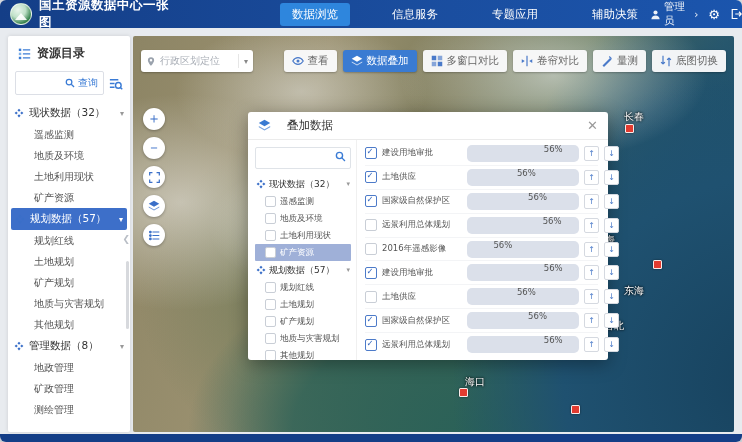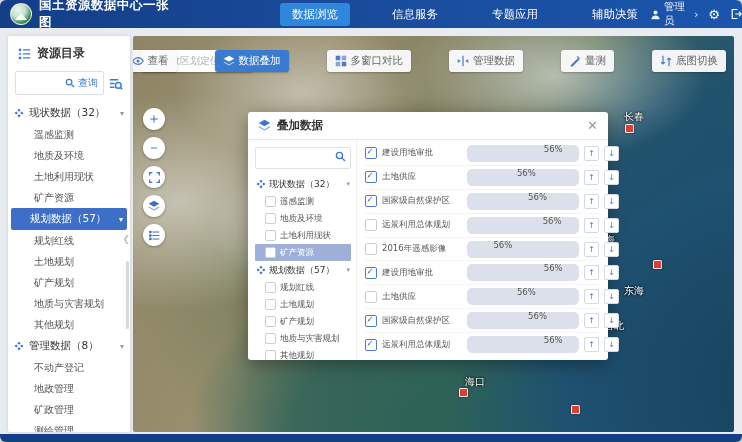--- a/index.html
+++ b/index.html
@@ -44,33 +44,33 @@
       radial-gradient(ellipse 430px 430px at 106% 88%, #17425e 0%, #1f5170 48%, transparent 74%),
       radial-gradient(ellipse 280px 360px at 97% 52%, #1f516c 0%, rgba(31,81,108,.85) 42%, transparent 72%),
       radial-gradient(ellipse 420px 260px at 58% 100%, #2a6158 0%, rgba(42,97,88,.8) 45%, transparent 70%),
       radial-gradient(ellipse 380px 280px at 44% 66%, rgba(88,110,75,.9), transparent 68%),
       linear-gradient(105deg,#8d8565 0%,#9b9170 28%,#7e7d5c 48%,#5e7253 66%,#2e5c6e 84%,#1c4965 100%);}
   
   .locate{position:absolute;left:8px;top:14px;width:102px;height:22px;background:#fff;border-radius:3px;display:flex;align-items:center;gap:4px;padding:0 5px;box-shadow:0 1px 2px rgba(0,0,0,.25);}
   .locate .ph{font-size:10px;color:#a9aeb6;flex:1;white-space:nowrap;}
   .locate .dd{border-left:1px solid #e6e6e6;padding-left:5px;color:#888;font-size:8px;height:14px;display:flex;align-items:center;}
   .mbtns{position:absolute;right:8px;top:14px;display:flex;gap:6px;}
-  .mbtn{height:22px;padding:0 8px;background:rgba(250,250,251,.96);border-radius:3px;display:flex;align-items:center;gap:4px;font-size:10.5px;color:#666;box-shadow:0 1px 2px rgba(0,0,0,.25);cursor:pointer;white-space:nowrap;margin-left:32px;}
+  .mbtn{height:22px;padding:0 8px;background:rgba(250,250,251,.96);border-radius:3px;display:flex;align-items:center;gap:4px;font-size:10.5px;color:#666;box-shadow:0 1px 2px rgba(0,0,0,.25);cursor:pointer;white-space:nowrap;}
   .mbtn .ico{color:#4a7ac9;}
   .mbtn.active{background:#3a7bd2;color:#fff;}
   .mbtn.active .ico{color:#fff;}
   
   .zstack{position:absolute;left:10px;top:72px;display:flex;flex-direction:column;gap:7px;}
   .zbtn{width:22px;height:22px;border-radius:50%;background:#fff;color:#3a6fc8;display:flex;align-items:center;justify-content:center;font-size:14px;box-shadow:0 1px 3px rgba(0,0,0,.3);cursor:pointer;}
   
   .mlabel{position:absolute;color:#fff;font-size:10px;text-shadow:0 0 3px rgba(0,0,0,.9),0 0 2px rgba(0,0,0,.9);white-space:nowrap;}
   .marker{position:absolute;width:7px;height:7px;background:#e23b30;border:1px solid rgba(255,255,255,.9);border-radius:1.5px;box-shadow:0 0 2px rgba(0,0,0,.6);}
   
   .modal{position:absolute;left:115px;top:76px;width:360px;height:248px;background:#fff;border-radius:3px;box-shadow:0 4px 18px rgba(0,0,0,.35);display:flex;flex-direction:column;}
-  .m-hdr{height:27px;flex:none;display:flex;align-items:center;gap:6px;padding:0 10px;border-bottom:1px solid #ebebeb;font-weight:bold;}
+  .m-hdr{height:27px;flex:none;display:flex;align-items:center;gap:16px;padding:0 10px;border-bottom:1px solid #ebebeb;}
   .m-title{font-size:11.5px;color:#333;}
   .m-close{margin-left:auto;color:#999;font-size:13px;cursor:pointer;line-height:1;}
   .m-body{flex:1;display:flex;min-height:0;}
   .m-left{width:96px;flex:none;border-right:1px solid #f0f0f0;padding:7px 5px 0 7px;overflow:hidden;}
   .m-search{height:20px;border:1px solid #dfe3e8;border-radius:2px;position:relative;}
   .m-search .ico{position:absolute;right:4px;top:3px;}
   .m-tree{margin-top:6px;}
   .mtg{display:flex;align-items:center;gap:3px;padding:2.5px 1px;font-size:9px;color:#333;white-space:nowrap;cursor:pointer;}
   .mtg .caret{margin-left:auto;color:#999;font-size:7px;}
   .mtc{display:flex;align-items:center;gap:4px;padding:2.5px 2px 2.5px 10px;font-size:8.5px;color:#555;white-space:nowrap;cursor:pointer;}
@@ -206,21 +206,20 @@
               <svg width="10" height="10" viewBox="0 0 16 16" fill="#3a6fc8">
                 <path d="M8 1 10.5 3.5 8 6 5.5 3.5z"></path>
                 <path d="M8 10 10.5 12.5 8 15 5.5 12.5z"></path>
                 <path d="M3.5 5.5 6 8 3.5 10.5 1 8z"></path>
                 <path d="M12.5 5.5 15 8 12.5 10.5 10 8z"></path>
               </svg>
             </span>
             <span>管理数据（8）</span>
             <span class="caret">▾</span>
           </div>
-          <div class="tc">不动产登记</div>
           <div class="tc">地政管理</div>
           <div class="tc">矿政管理</div>
           <div class="tc">测绘管理</div>
         </div>
       <div class="sb-scroll"></div>
       <div class="sb-collapse">❮</div>
     </div>
 
     <div class="map">
 
@@ -265,21 +264,21 @@
             <span>多窗口对比</span>
           </div>
           <div class="mbtn">
             <span class="ico">
               <svg width="12" height="12" viewBox="0 0 16 16" fill="currentColor">
                 <rect x="7.2" y="1" width="1.6" height="14"></rect>
                 <path d="M5 8 1 5.5v5z"></path>
                 <path d="M11 8 15 5.5v5z"></path>
               </svg>
             </span>
-            <span>管理数据</span>
+            <span>卷帘对比</span>
           </div>
           <div class="mbtn">
             <span class="ico">
               <svg width="12" height="12" viewBox="0 0 16 16" fill="none" stroke="currentColor" stroke-width="1.5">
                 <path d="M2 14 12 4l2 2L4 16z" fill="currentColor" stroke="none"></path>
                 <line x1="11" y1="2" x2="14" y2="5"></line>
               </svg>
             </span>
             <span>量测</span>
           </div>

